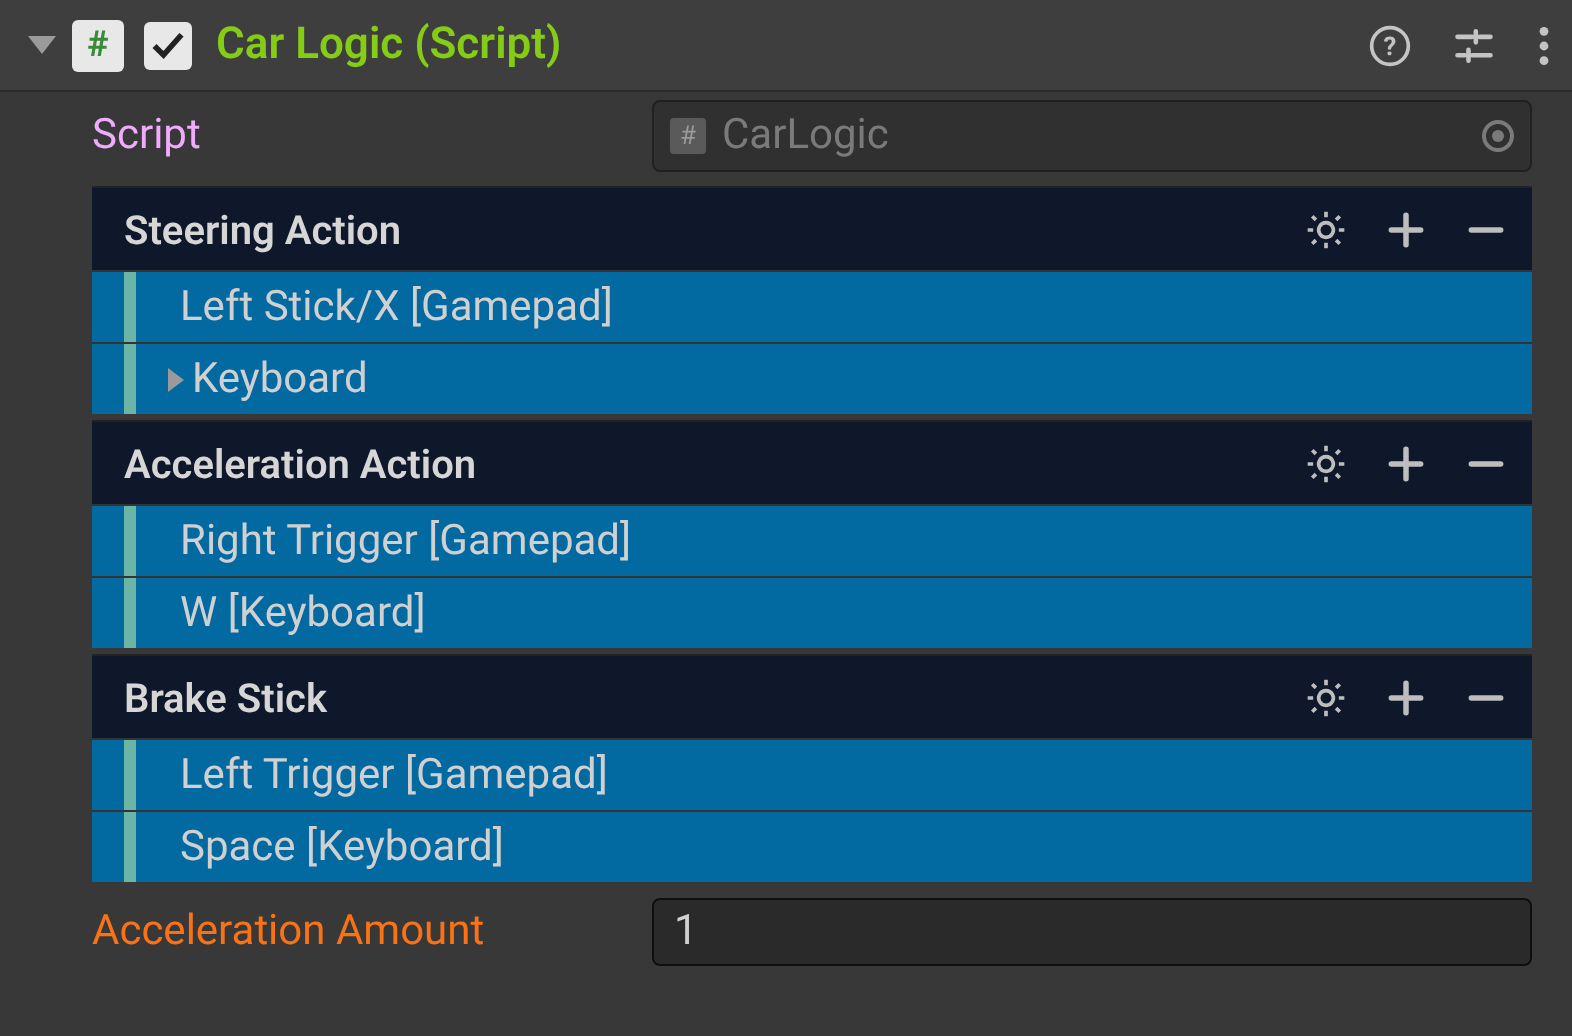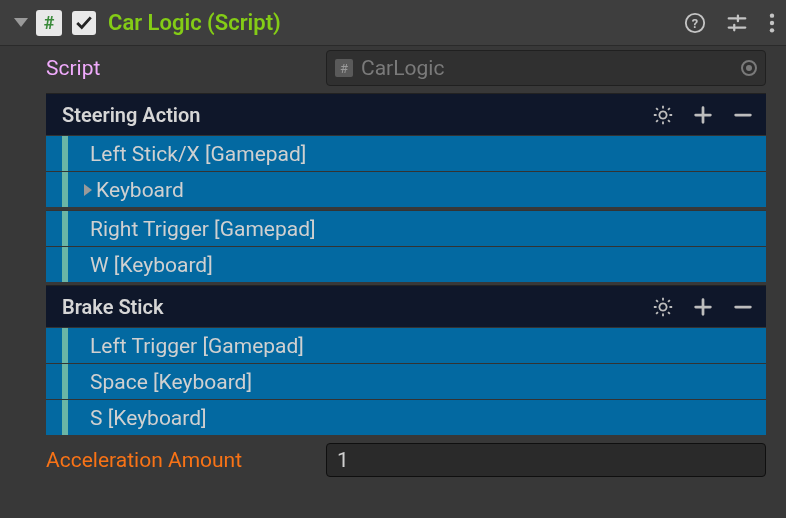--- a/index.html
+++ b/index.html
@@ -238,20 +238,40 @@
           <span class="bind-marker"></span>
           <span class="btext">Left Stick/X [Gamepad]</span>
         </div>
         <div class="binding composite">
           <span class="bind-marker"></span>
           <span class="bind-expand"></span>
           <span class="btext">Keyboard</span>
         </div>
       </div>
       <div class="actions-group">
+        <div class="action-header">
+          <span class="name">Acceleration Action</span>
+          <span class="tools">
+            <span class="gear-icon">
+              <svg width="22" height="22" viewBox="0 0 24 24">
+                <path d="M12 8 a4 4 0 1 0 0.01 0 M12 2 v3 M12 19 v3 M2 12 h3 M19 12 h3 M4.5 4.5 l2 2 M17.5 17.5 l2 2 M19.5 4.5 l-2 2 M6.5 17.5 l-2 2" stroke="#bdbdbd" stroke-width="2" fill="none"></path>
+              </svg>
+            </span>
+            <span class="plus-icon">
+              <svg width="22" height="22" viewBox="0 0 24 24">
+                <path d="M12 4 v16 M4 12 h16" stroke="#bdbdbd" stroke-width="3" stroke-linecap="round"></path>
+              </svg>
+            </span>
+            <span class="minus-icon">
+              <svg width="22" height="10" viewBox="0 0 24 8">
+                <path d="M4 4 h16" stroke="#bdbdbd" stroke-width="3" stroke-linecap="round"></path>
+              </svg>
+            </span>
+          </span>
+        </div>
         <div class="binding">
           <span class="bind-marker"></span>
           <span class="btext">Right Trigger [Gamepad]</span>
         </div>
         <div class="binding">
           <span class="bind-marker"></span>
           <span class="btext">W [Keyboard]</span>
         </div>
       </div>
       <div class="actions-group">
@@ -276,24 +296,20 @@
           </span>
         </div>
         <div class="binding">
           <span class="bind-marker"></span>
           <span class="btext">Left Trigger [Gamepad]</span>
         </div>
         <div class="binding">
           <span class="bind-marker"></span>
           <span class="btext">Space [Keyboard]</span>
         </div>
-        <div class="binding">
-          <span class="bind-marker"></span>
-          <span class="btext">S [Keyboard]</span>
-        </div>
       </div>
     </div>
 
   <div class="row">
     <div class="row-label bright">Acceleration Amount</div>
     <div class="number-field">
       <span>1</span>
     </div>
   </div>
 </div>

